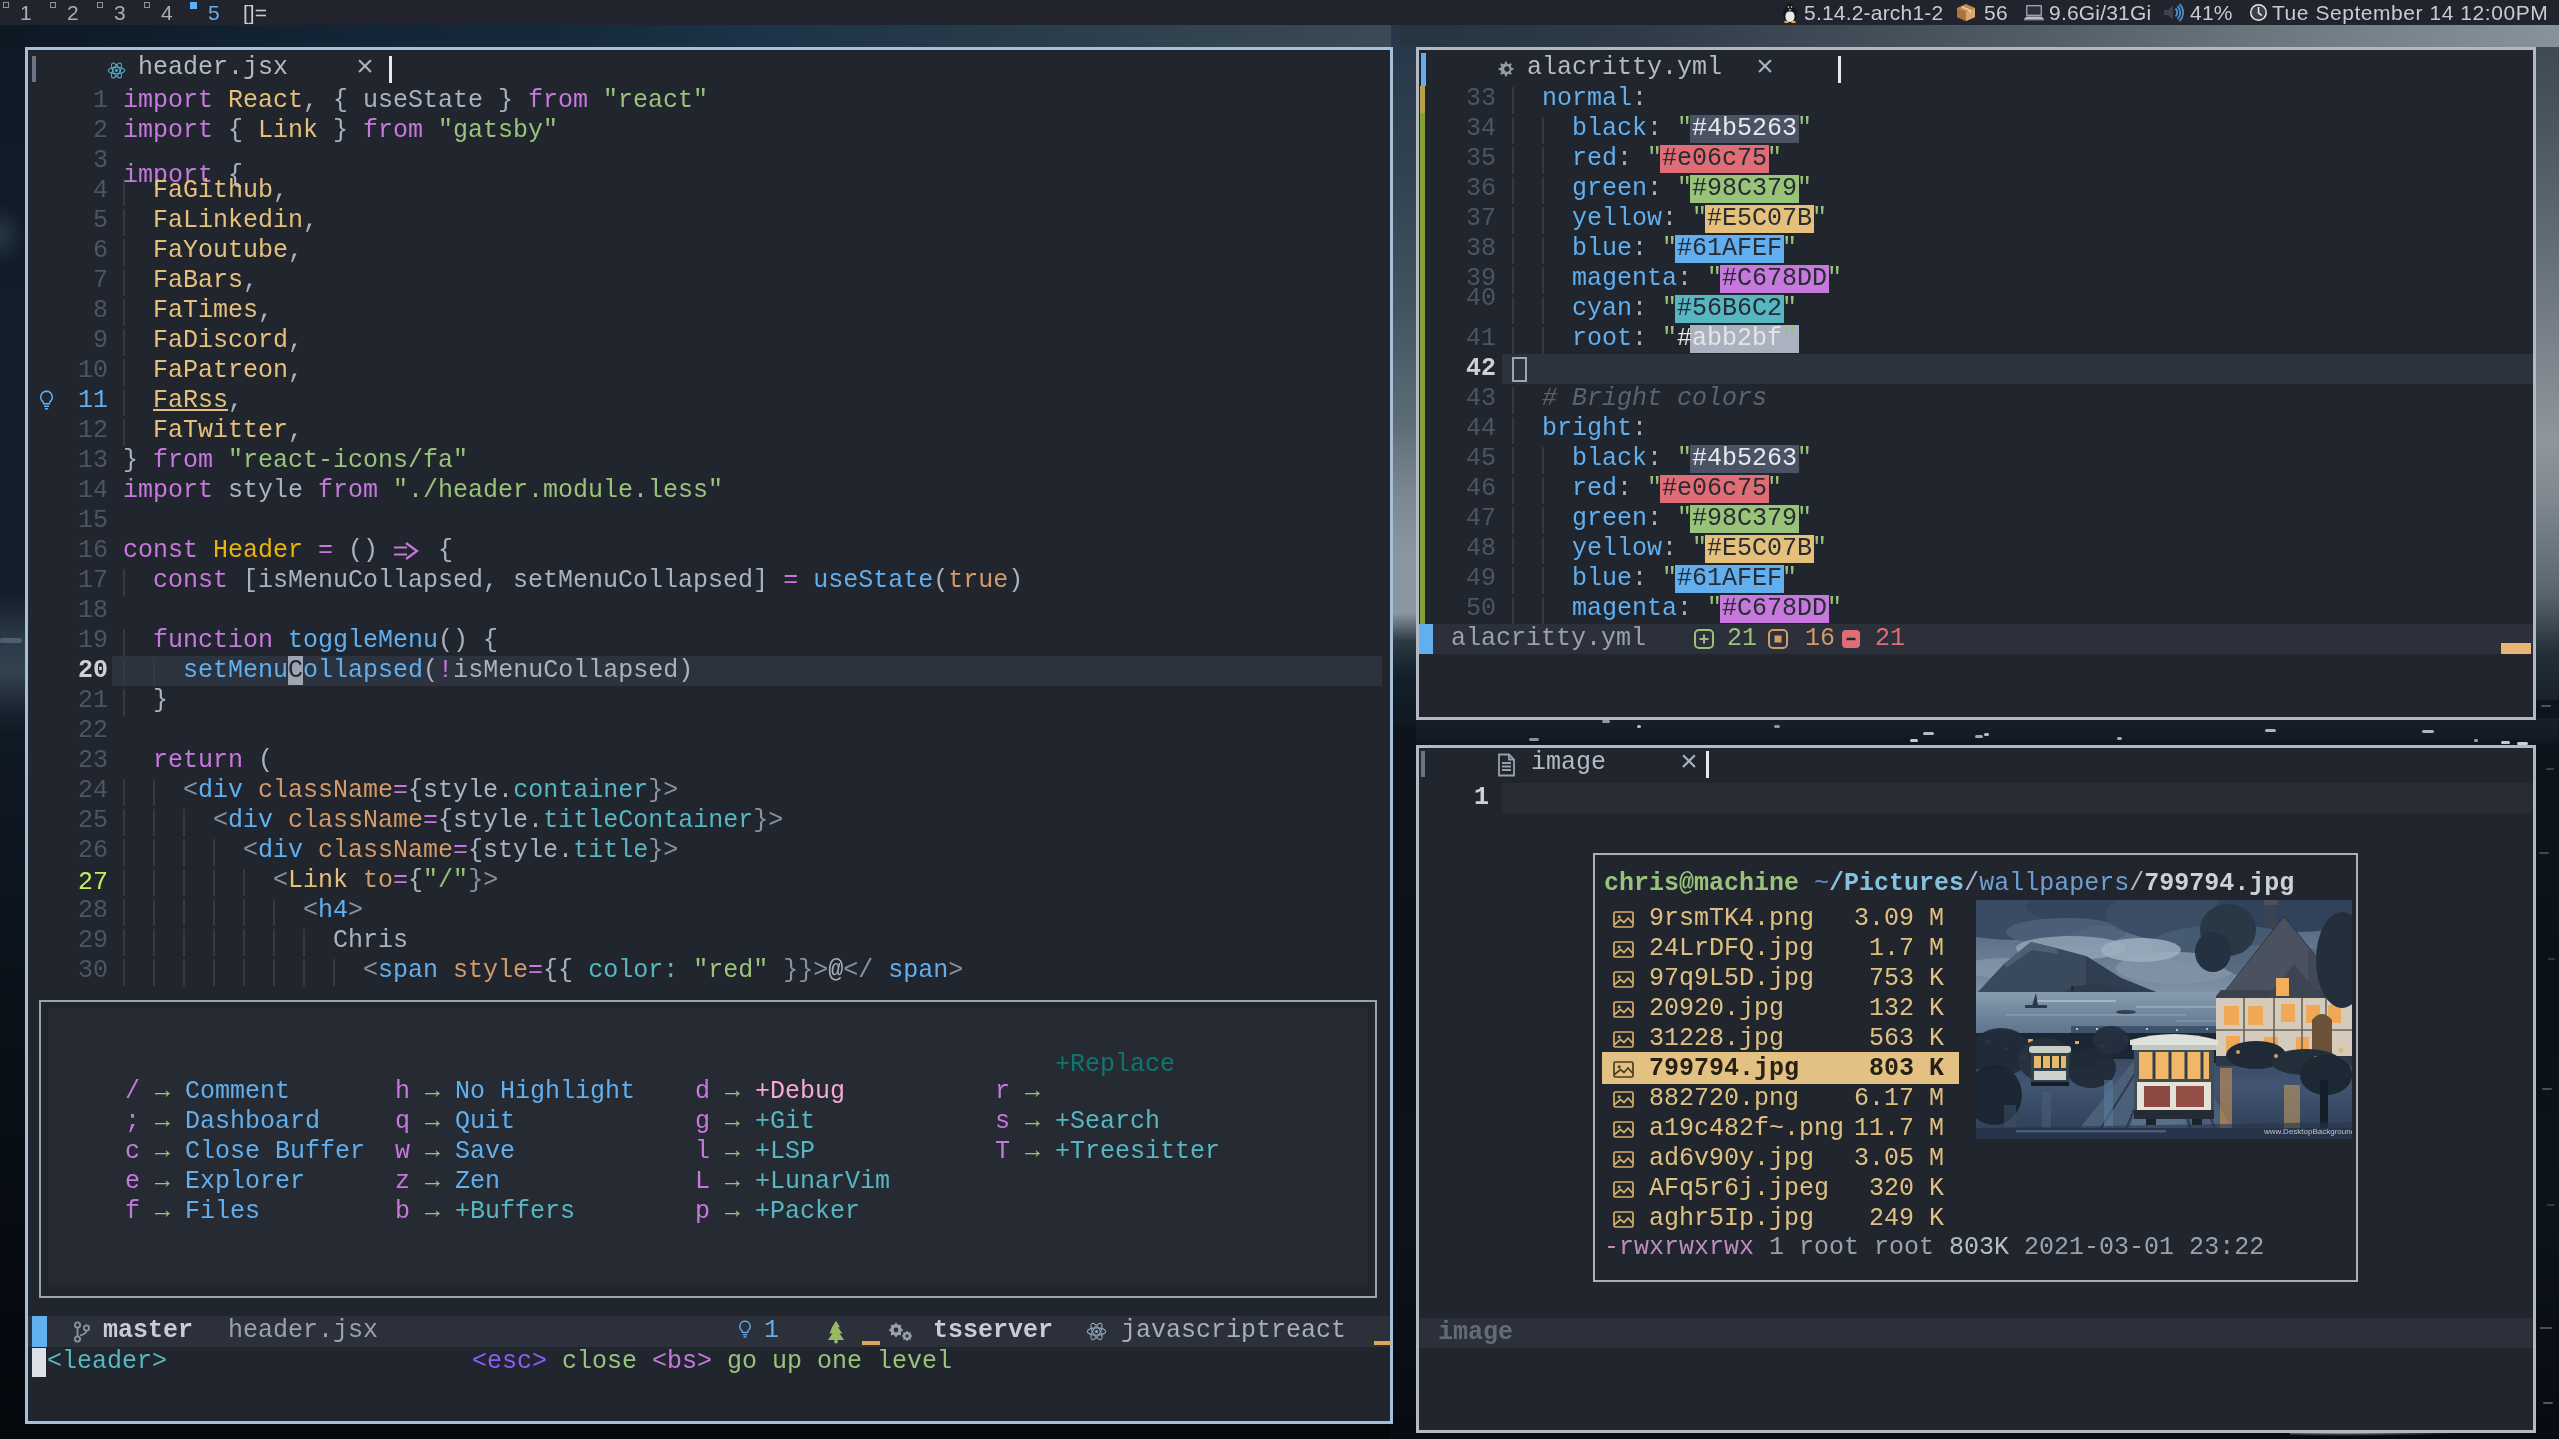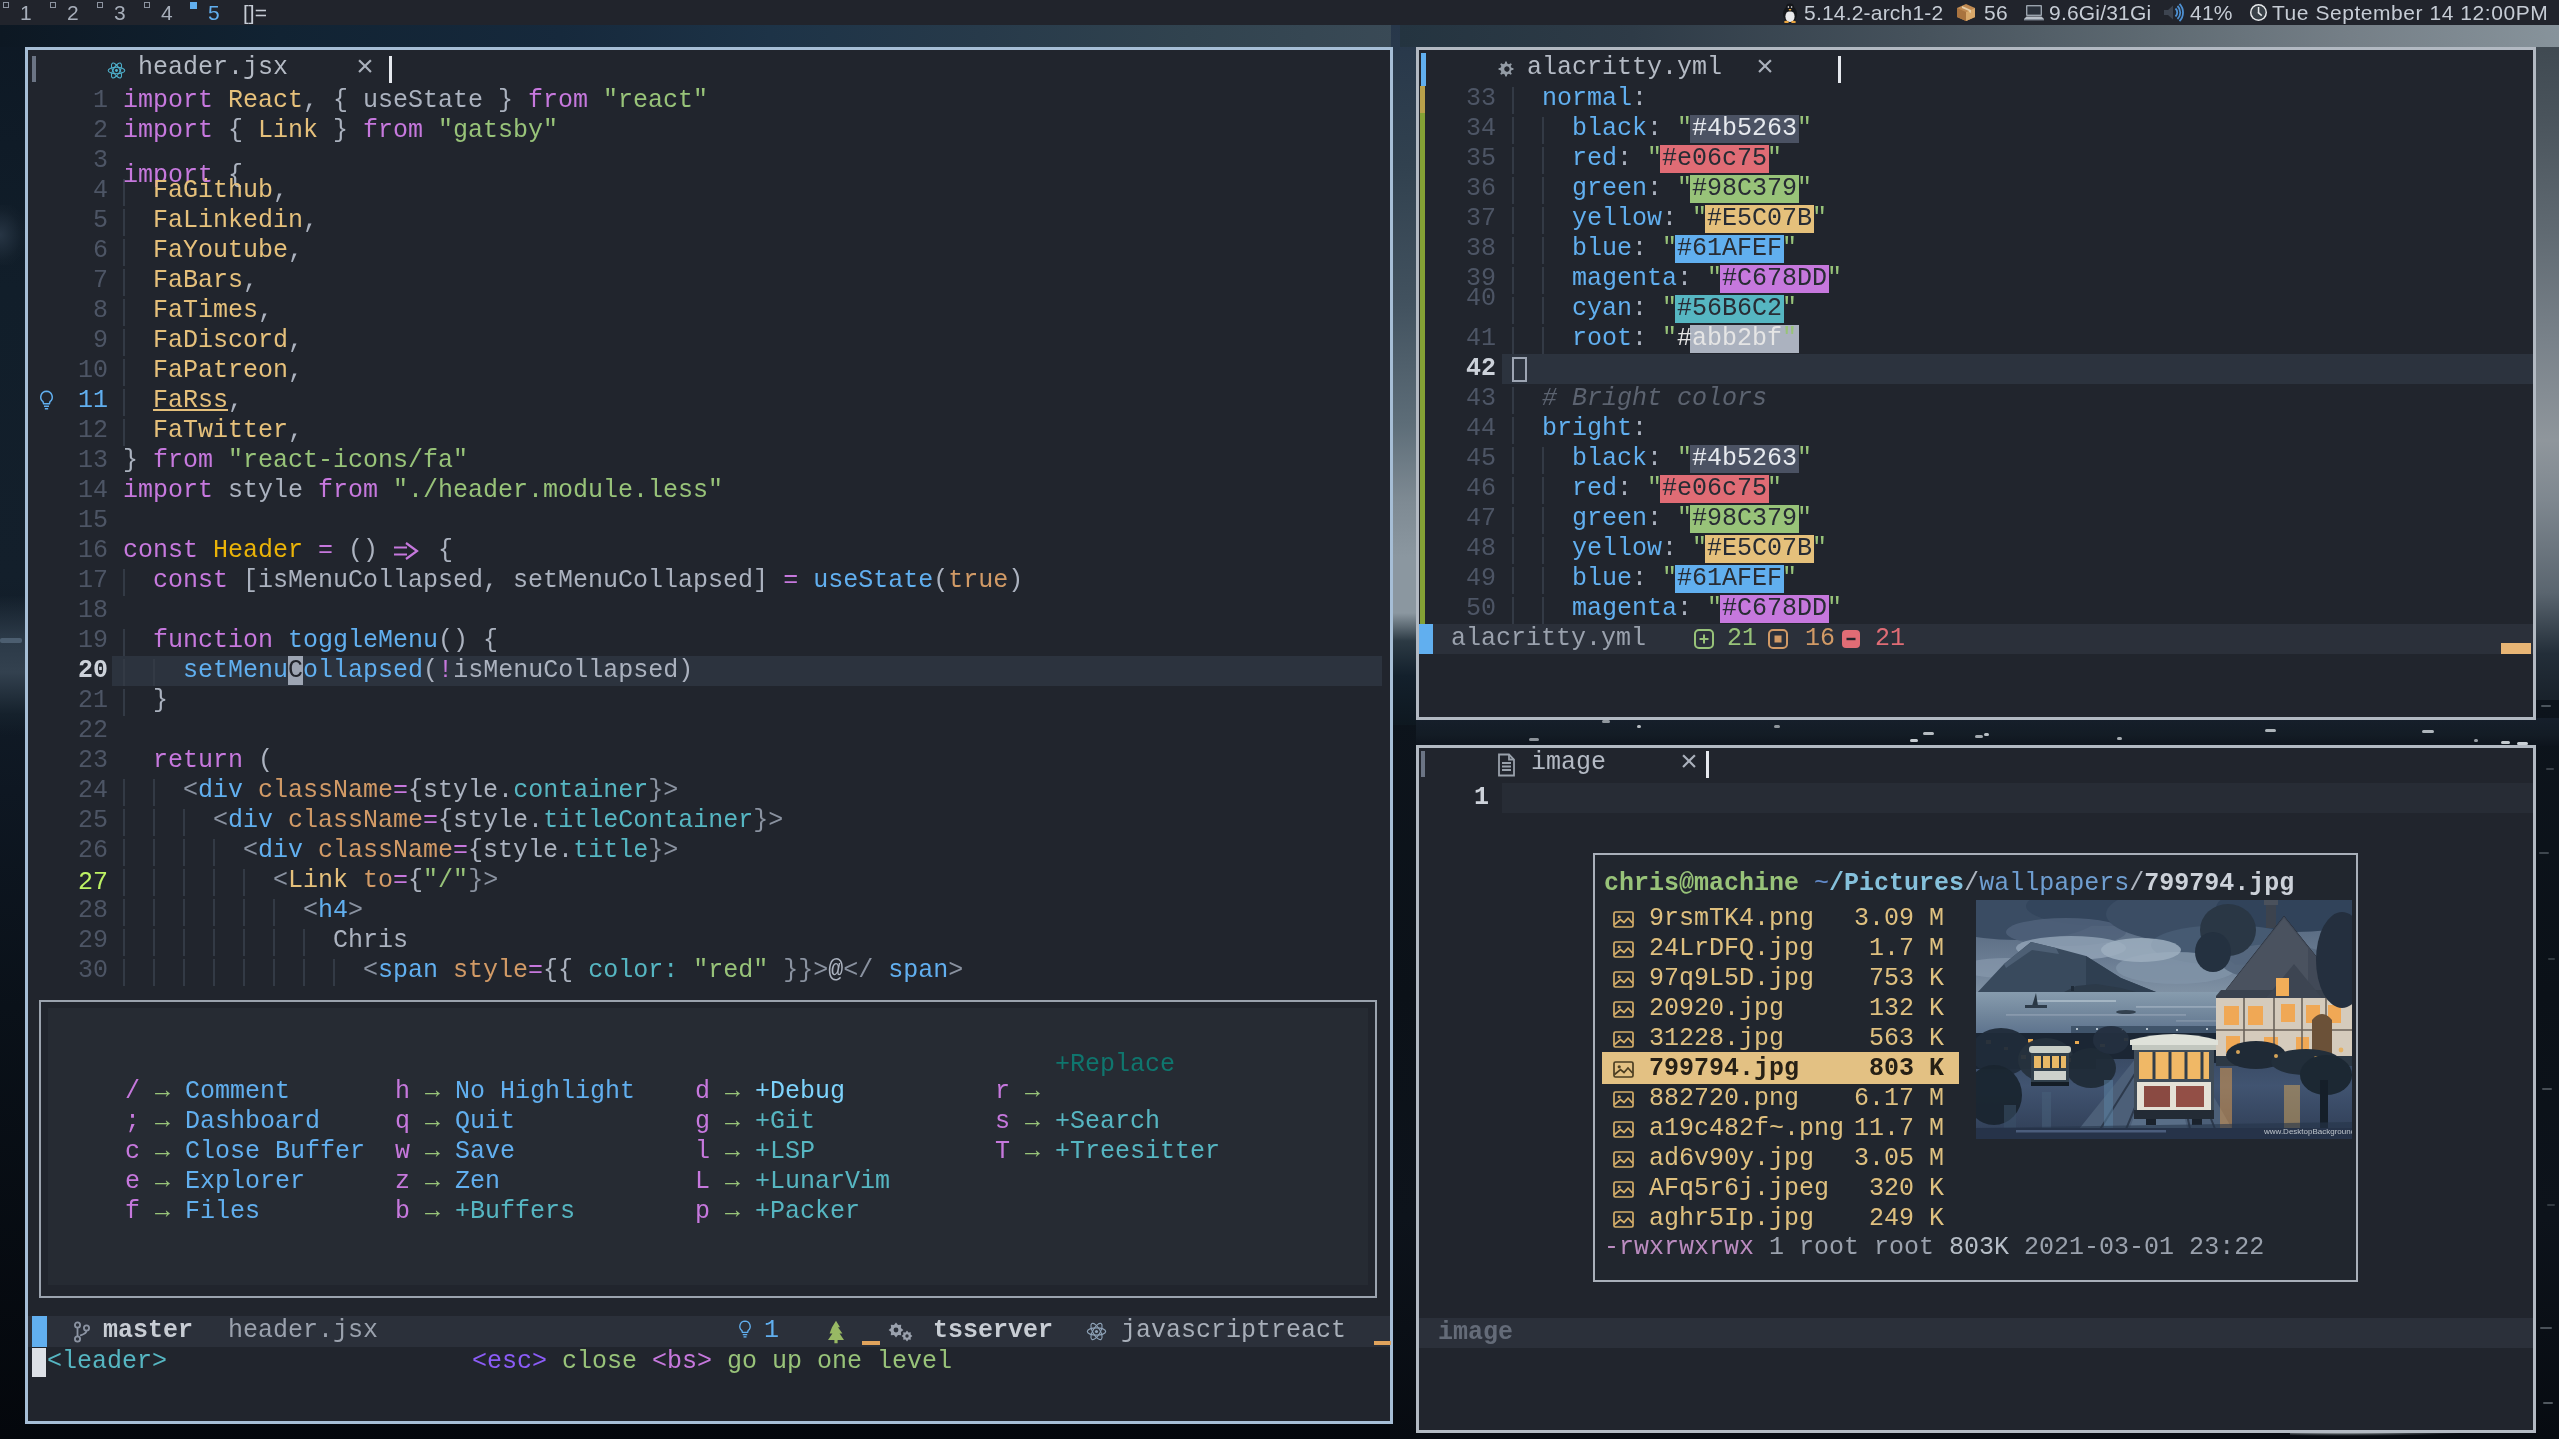--- a/index.html
+++ b/index.html
@@ -224,21 +224,21 @@
 <div class="abs" style="left:39px;top:1000px;width:1338px;height:298px;border:2px solid #9ba3ae"></div>
 <div class="abs" style="left:48px;top:1008px;width:1320px;height:277px;background:#262b33"></div>
 <div class="ln" style="left:125px;top:1077px;color:#c678dd">/</div>
 <div class="ln" style="left:155px;top:1077px;color:#98c379">→</div>
 <div class="ln" style="left:185px;top:1077px;color:#61afef">Comment</div>
 <div class="ln" style="left:395px;top:1077px;color:#c678dd">h</div>
 <div class="ln" style="left:425px;top:1077px;color:#98c379">→</div>
 <div class="ln" style="left:455px;top:1077px;color:#61afef">No Highlight</div>
 <div class="ln" style="left:695px;top:1077px;color:#c678dd">d</div>
 <div class="ln" style="left:725px;top:1077px;color:#98c379">→</div>
-<div class="ln" style="left:755px;top:1077px;color:#7dd3fc">+Debug</div>
+<div class="ln" style="left:755px;top:1077px;color:#f9a8d4">+Debug</div>
 <div class="ln" style="left:995px;top:1077px;color:#c678dd">r</div>
 <div class="ln" style="left:1025px;top:1077px;color:#98c379">→</div>
 <div class="ln" style="left:1055px;top:1050px;color:#0f766e">+Replace</div>
 <div class="ln" style="left:125px;top:1107px;color:#c678dd">;</div>
 <div class="ln" style="left:155px;top:1107px;color:#98c379">→</div>
 <div class="ln" style="left:185px;top:1107px;color:#61afef">Dashboard</div>
 <div class="ln" style="left:395px;top:1107px;color:#c678dd">q</div>
 <div class="ln" style="left:425px;top:1107px;color:#98c379">→</div>
 <div class="ln" style="left:455px;top:1107px;color:#61afef">Quit</div>
 <div class="ln" style="left:695px;top:1107px;color:#c678dd">g</div>

